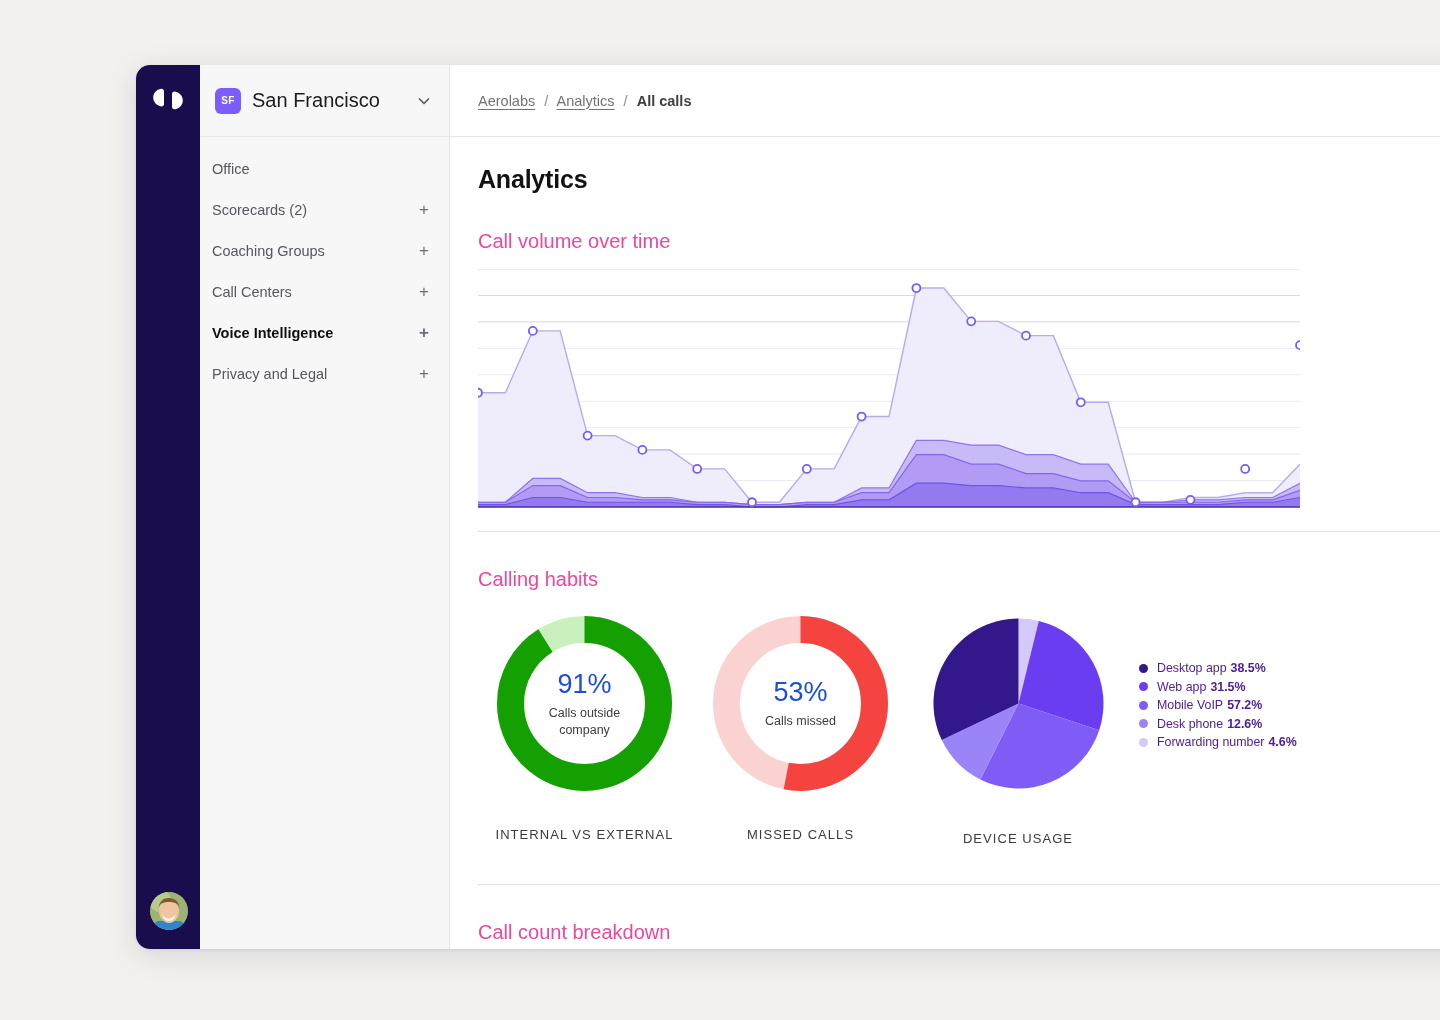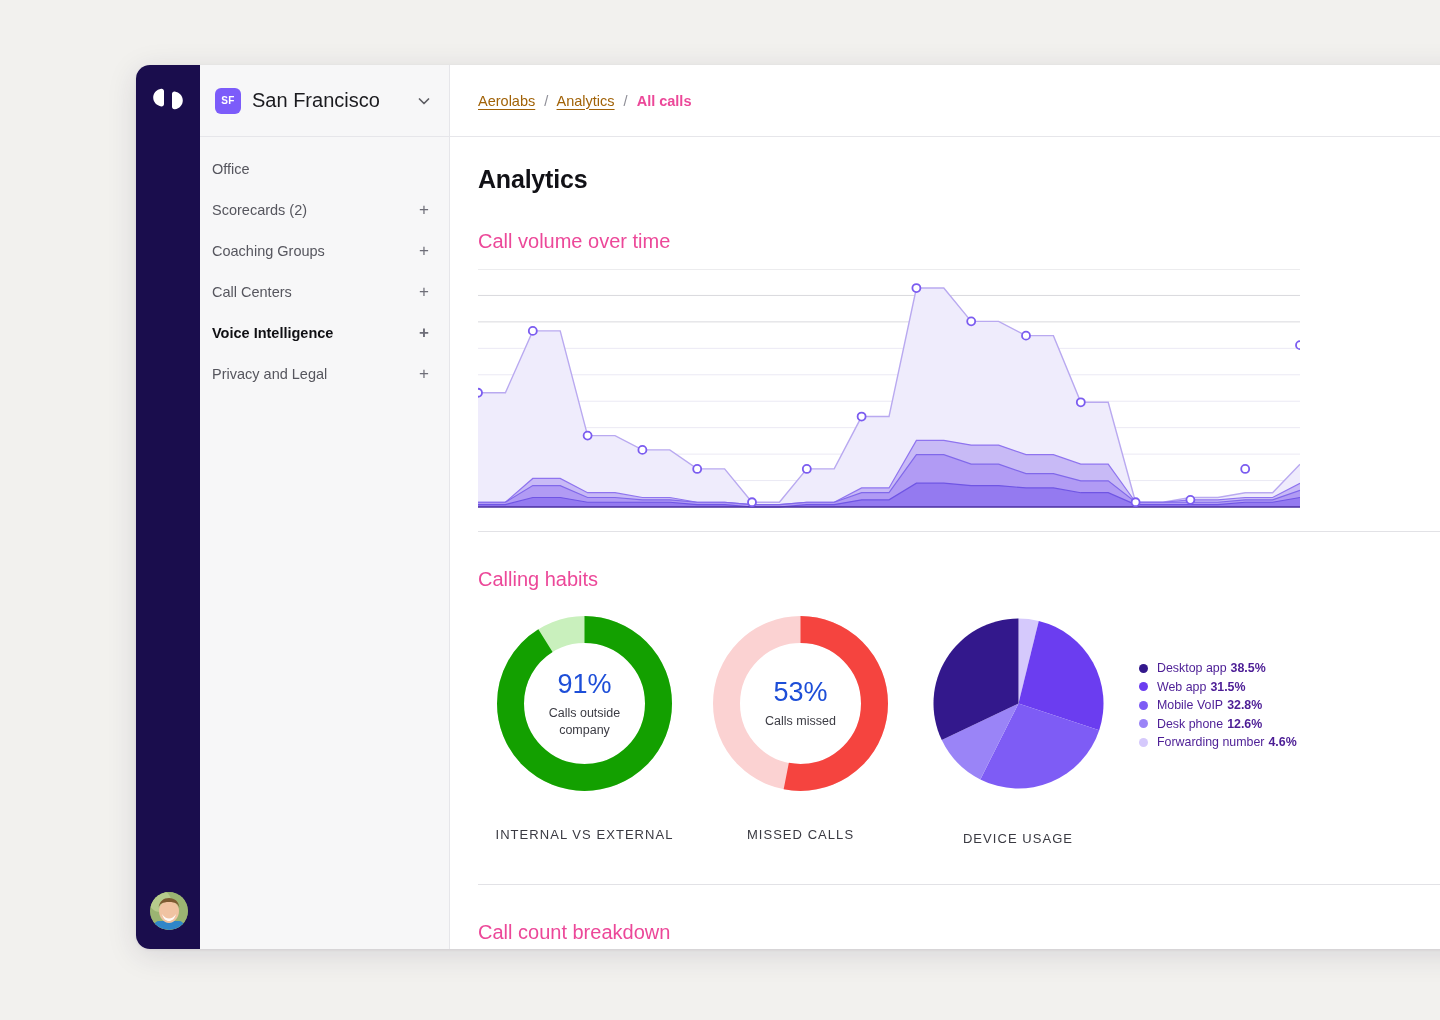--- a/index.html
+++ b/index.html
@@ -85,25 +85,25 @@
   #main { flex: 1; display: flex; flex-direction: column; min-width: 0; }
   #topbar {
     height: 72px; flex: 0 0 72px;
     border-bottom: 1px solid #e6e6ea;
     display: flex; align-items: center;
     padding: 0 28px;
     background: #fff;
   }
   #breadcrumb { font-size: 14.5px; color: #2c2c33; }
   #breadcrumb .crumb-link {
-    color: #a16207; text-decoration: underline;
+    color: #737373; text-decoration: underline;
     text-underline-offset: 3px; cursor: pointer;
   }
   #breadcrumb .crumb-sep { color: #8d8d96; margin: 0 5px; }
-  #breadcrumb .crumb-current { color: #ec4899; font-weight: bold; }
+  #breadcrumb .crumb-current { color: #404040; font-weight: bold; }
 
   #content {
     flex: 1; overflow: hidden;
     padding: 28px 28px 0 28px;
   }
   #page-title { font-size: 25px; font-weight: bold; color: #111116; letter-spacing: -.2px; }
 
   .section-title {
     font-size: 20px; color: #ec4899;
     margin-top: 36px;
@@ -331,21 +331,21 @@
             <span class="legend-val">38.5%</span>
           </div>
           <div class="legend-row">
             <span class="legend-dot" style="background: rgb(107, 61, 240);"></span>
             <span>Web app</span>
             <span class="legend-val">31.5%</span>
           </div>
           <div class="legend-row">
             <span class="legend-dot" style="background: rgb(126, 92, 245);"></span>
             <span>Mobile VoIP</span>
-            <span class="legend-val">32.8%</span>
+            <span class="legend-val">57.2%</span>
           </div>
           <div class="legend-row">
             <span class="legend-dot" style="background: rgb(154, 132, 247);"></span>
             <span>Desk phone</span>
             <span class="legend-val">12.6%</span>
           </div>
           <div class="legend-row">
             <span class="legend-dot" style="background: rgb(213, 201, 252);"></span>
             <span>Forwarding number</span>
             <span class="legend-val">4.6%</span>

